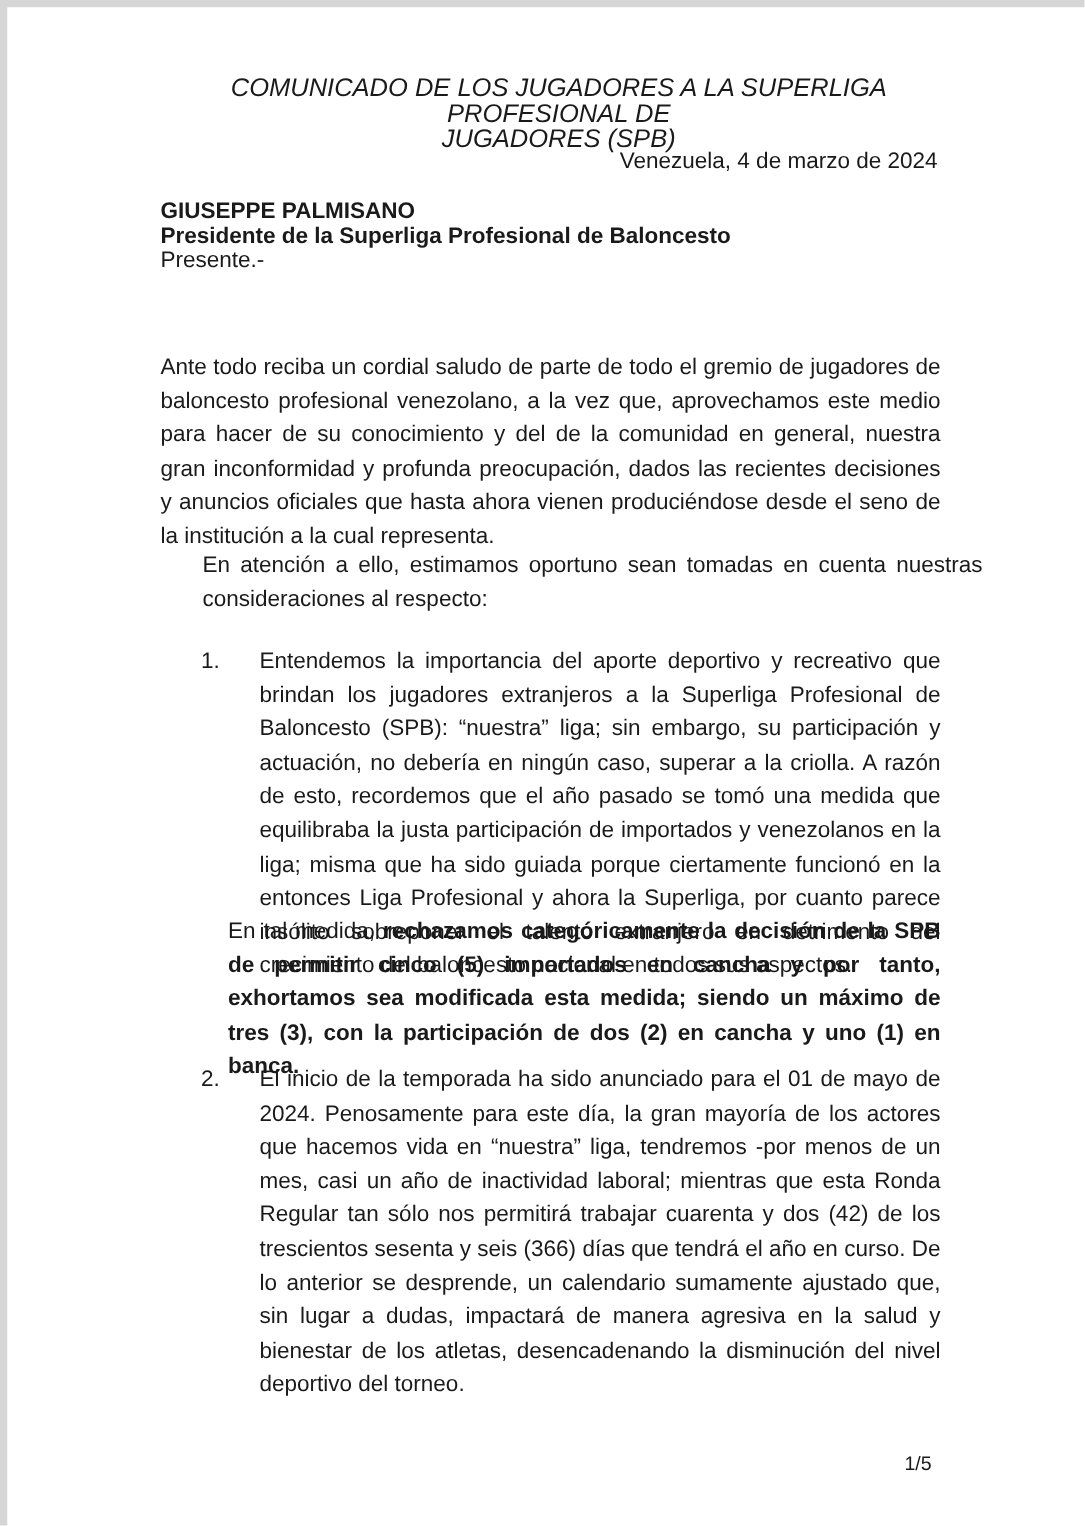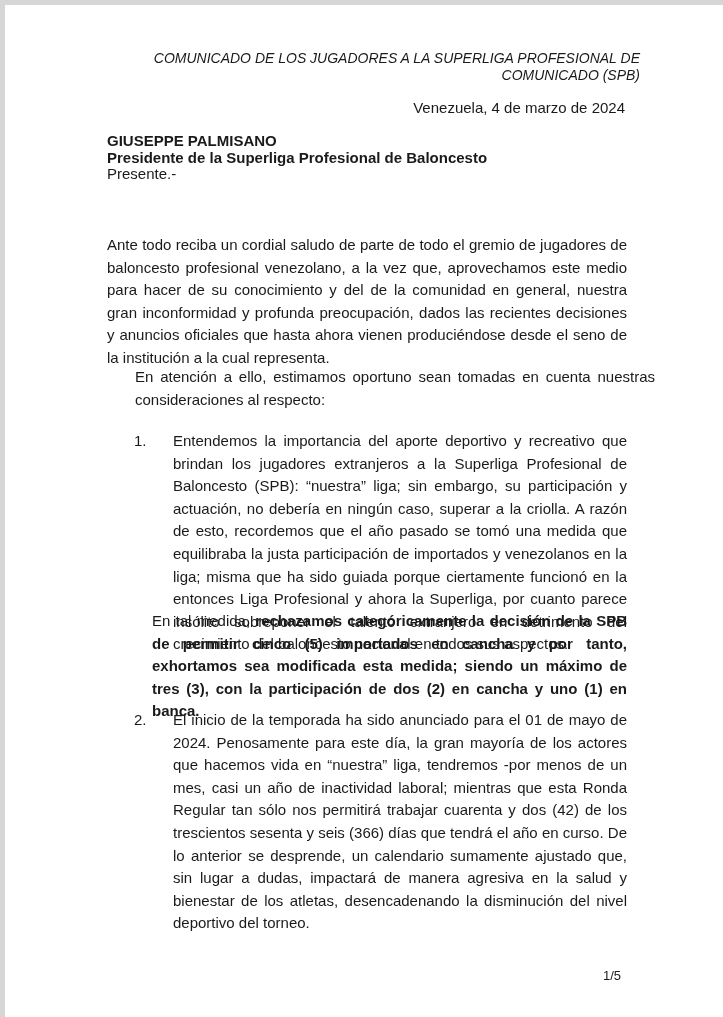--- a/index.html
+++ b/index.html
@@ -25,23 +25,23 @@
     }
     .page {
       position: absolute;
       left: 5px; top: 5px;
       width: 718px; height: 1012px;
       background: #ffffff;
     }
     .title {
       position: absolute;
       left: 100px; width: 535px; top: 45px;
-      text-align: right;
+      text-align: center;
       font-style: italic;
-      font-size: 14px;
+      font-size: 17px;
       line-height: 17px;
       color: #1a1a1a;
     }
     .dateline {
       position: absolute;
       right: 98px; top: 94px;
       font-size: 15px;
       line-height: 18px;
     }
     .addressee {
@@ -96,21 +96,21 @@
 </head>
 <body>
 
 <div class="frame-top"></div>
 <div class="frame-left"></div>
 
 <div class="page">
 
   <div class="title">
     <div>COMUNICADO DE LOS JUGADORES A LA SUPERLIGA PROFESIONAL DE</div>
-    <div>COMUNICADO (SPB)</div>
+    <div>JUGADORES (SPB)</div>
   </div>
 
   <div class="dateline">Venezuela, 4 de marzo de 2024</div>
 
   <div class="addressee">
     <div class="b">GIUSEPPE PALMISANO</div>
     <div class="b">Presidente de la Superliga Profesional de Baloncesto</div>
     <div>Presente.-</div>
   </div>
 

